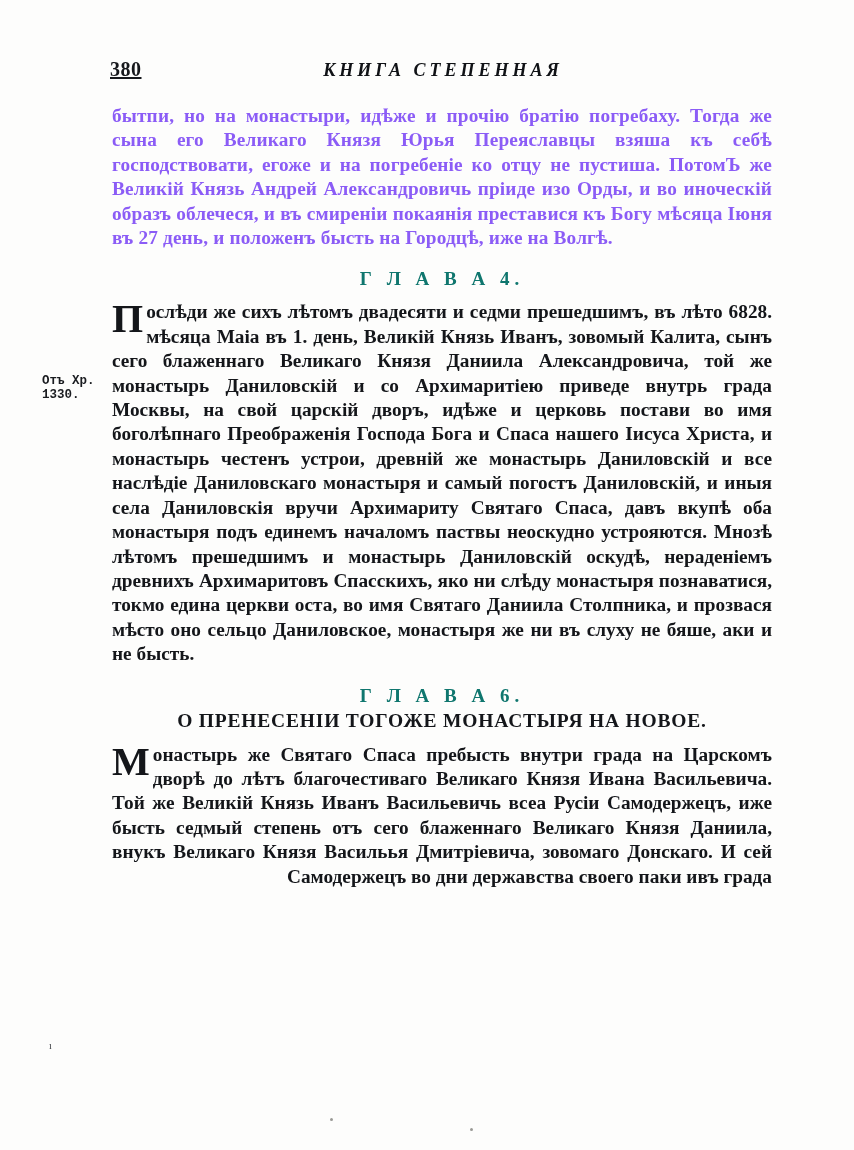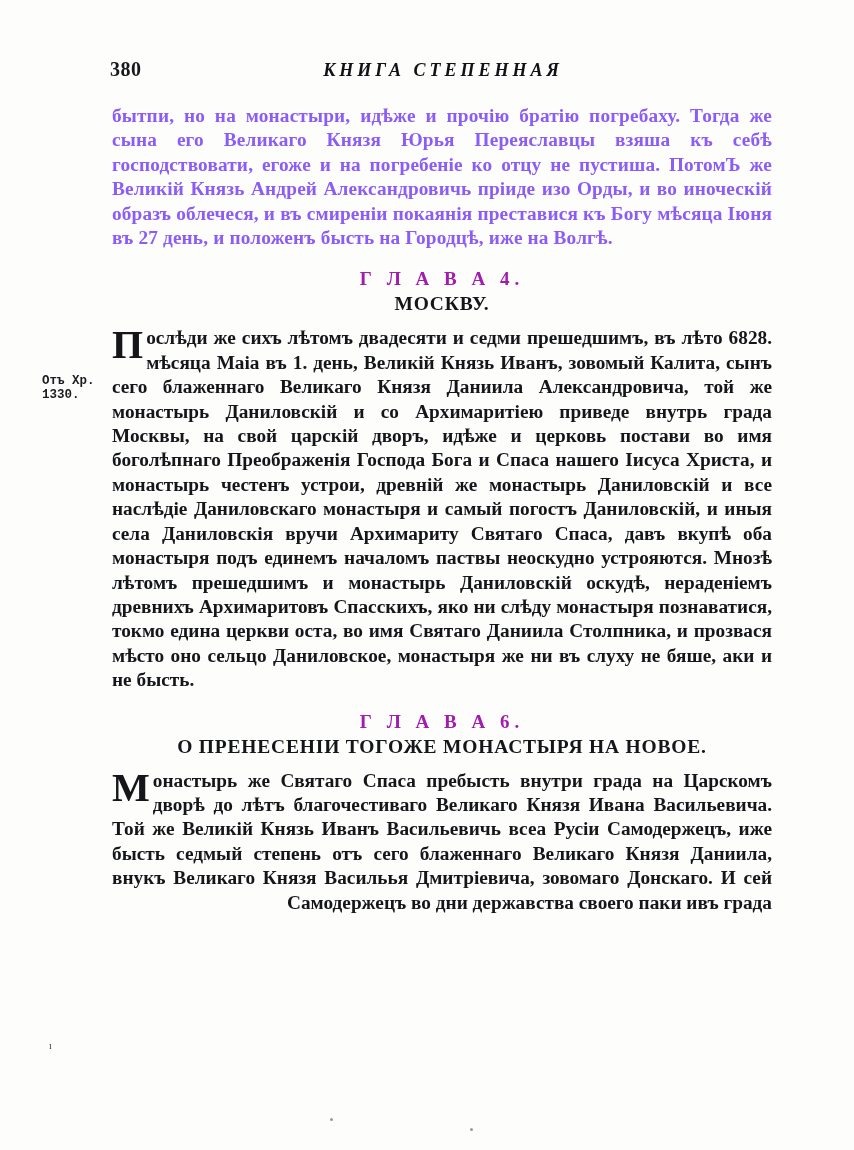--- a/index.html
+++ b/index.html
@@ -32,20 +32,21 @@
     display: flex;
     align-items: baseline;
   }
   .folio {
     font-family: "Liberation Serif", serif;
     font-size: 20px;
     font-weight: bold;
     letter-spacing: 0.5px;
     color: #16181c;
     width: 52px;
+    text-decoration: underline;
   }
   .running-title {
     flex: 1;
     text-align: center;
     font-family: "Liberation Serif", serif;
     font-style: italic;
     font-weight: bold;
     font-size: 18px;
     letter-spacing: 4px;
     color: #101216;
@@ -82,21 +83,21 @@
   
   .chapter-head {
     text-align: center;
     margin-top: 18px;
     margin-bottom: 2px;
   }
   .chapter-label {
     font-size: 19px;
     font-weight: bold;
     letter-spacing: 5px;
-    color: #a21caf;
+    color: #0f766e;
   }
   .chapter-title {
     text-align: center;
     font-size: 19.5px;
     font-weight: bold;
     letter-spacing: 0.8px;
     line-height: 24px;
     color: #14161a;
     margin-bottom: 10px;
   }
@@ -172,21 +173,20 @@
   </div>
 
   <div class="column">
 
     <p class="para blk-1 last-left">бытпи, но на монастыри, идѣже и прочію братію погребаху. Тогда же сына его Великаго Князя Юрья Переяславцы взяша къ себѣ господствовати, егоже и на погребеніе ко отцу не пустиша. ПотомЪ же Великій Князь Андрей Александровичь пріиде изо Орды, и во иноческій образъ облечеся, и въ смиреніи покаянія преставися къ Богу мѣсяца Іюня въ 27 день, и положенъ бысть на Городцѣ, иже на Волгѣ.</p>
 
     <div class="chapter-head">
       <span class="chapter-label">Г Л А В А  4.</span>
     </div>
     <div class="chapter-title">
-      <span class="second-line">МОСКВУ.</span>
     </div>
 
     <div class="dropcap-para last-left">
       <span class="dropcap">П</span><span>ослѣди же сихъ лѣтомъ двадесяти и седми прешедшимъ, въ лѣто 6828. мѣсяца Маіа въ 1. день, Великій Князь Иванъ, зовомый Калита, сынъ сего блаженнаго Великаго Князя Даниила Александровича, той же монастырь Даниловскій и со Архимаритіею приведе внутрь града Москвы, на свой царскій дворъ, идѣже и церковь постави во имя боголѣпнаго Преображенія Господа Бога и Спаса нашего Іисуса Христа, и монастырь честенъ устрои, древній же монастырь Даниловскій и все наслѣдіе Даниловскаго монастыря и самый погостъ Даниловскій, и иныя села Даниловскія вручи Архимариту Святаго Спаса, давъ вкупѣ оба монастыря подъ единемъ началомъ паствы неоскудно устрояются. Мнозѣ лѣтомъ прешедшимъ и монастырь Даниловскій оскудѣ, нераденіемъ древнихъ Архимаритовъ Спасскихъ, яко ни слѣду монастыря познаватися, токмо едина церкви оста, во имя Святаго Даниила Столпника, и прозвася мѣсто оно сельцо Даниловское, монастыря же ни въ слуху не бяше, аки и не бысть.</span>
     </div>
 
     <div class="chapter-head">
       <span class="chapter-label">Г Л А В А  6.</span>
     </div>
     <div class="chapter-title">

